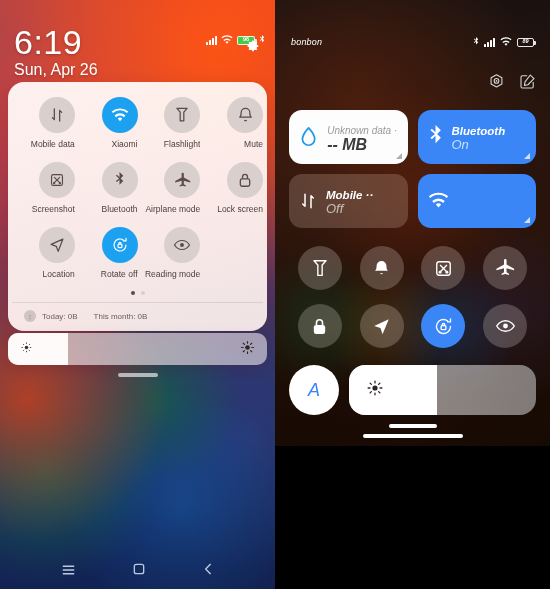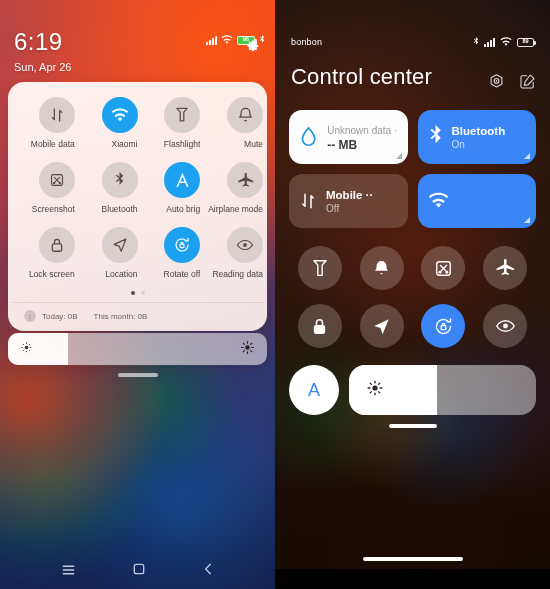--- a/index.html
+++ b/index.html
@@ -27,23 +27,23 @@
   .wall-left::after {
     content:""; position:absolute; inset:0;
     background:linear-gradient(180deg, rgba(255,70,20,.25) 0%, rgba(255,70,20,0) 30%,
        rgba(10,25,70,.25) 72%, rgba(12,26,66,.55) 100%);
   }
 
   
   .l-status { position:absolute; top:28px; left:0; right:0; height:24px;
     display:flex; align-items:center; justify-content:flex-end; padding-right:10px; gap:4px; z-index:6; }
   .l-clockwrap { position:absolute; top:26px; left:14px; z-index:6; color:#fff; }
-  .l-time { font-size:24px; font-weight:300; line-height:32px; letter-spacing:.5px;
+  .l-time { font-size:34px; font-weight:300; line-height:32px; letter-spacing:.5px;
      text-shadow:0 1px 3px rgba(0,0,0,.25); }
-  .l-date { font-size:11px; font-weight:400; margin-top:3px; text-shadow:0 1px 3px rgba(0,0,0,.25); }
+  .l-date { font-size:16px; font-weight:400; margin-top:3px; text-shadow:0 1px 3px rgba(0,0,0,.25); }
   .l-gear { position:absolute; top:38px; right:14px; z-index:7; cursor:pointer; }
 
   .sig { display:flex; align-items:flex-end; gap:1px; height:9px; }
   .sig i { display:block; width:2px; background:#fff; border-radius:.5px; }
   .sig i:nth-child(1){height:3px}.sig i:nth-child(2){height:5px}
   .sig i:nth-child(3){height:7px}.sig i:nth-child(4){height:9px}
   .batt { width:18px; height:9px; border:1px solid rgba(255,255,255,.85); border-radius:2px;
      position:relative; background:#48c94b; display:flex; align-items:center; justify-content:center; }
   .batt::after{content:"";position:absolute;right:-3px;top:2px;width:2px;height:5px;
      background:rgba(255,255,255,.85);border-radius:0 1px 1px 0;}
@@ -81,21 +81,21 @@
   .l-bright .ic-r { position:absolute; right:12px; z-index:2; }
 
   .l-handle { position:absolute; left:50%; transform:translateX(-50%); top:373px;
     width:40px; height:4px; border-radius:2px; background:rgba(255,255,255,.62); z-index:5; }
 
   .l-nav { position:absolute; bottom:0; left:0; right:0; height:36px; display:flex;
     align-items:center; justify-content:center; gap:56px; z-index:6; }
   .l-nav div { cursor:pointer; opacity:.92; }
 
   
-  .phone-right { position:relative; width:275px; height:569px; overflow:hidden; }
+  .phone-right { position:relative; width:275px; height:446px; overflow:hidden;font-style:italic; }
   .wall-right {
     position:absolute; inset:0;
     background:
       radial-gradient(circle at 30% 22%, rgba(150,55,20,.55) 0%, rgba(150,55,20,0) 45%),
       radial-gradient(circle at 52% 44%, rgba(170,50,18,.42) 0%, rgba(170,50,18,0) 38%),
       radial-gradient(circle at 16% 72%, rgba(26,110,60,.42) 0%, rgba(26,110,60,0) 18%),
       radial-gradient(circle at 40% 73%, rgba(170,110,25,.40) 0%, rgba(170,110,25,0) 17%),
       radial-gradient(circle at 62% 74%, rgba(35,95,170,.45) 0%, rgba(35,95,170,0) 20%),
       radial-gradient(circle at 88% 70%, rgba(80,60,130,.30) 0%, rgba(80,60,130,0) 22%),
       radial-gradient(circle at 50% 96%, rgba(40,18,8,.85) 0%, rgba(40,18,8,0) 45%),
@@ -121,23 +121,23 @@
   .r-tiles { position:absolute; top:110px; left:14px; right:14px; display:grid;
     grid-template-columns:1fr 1fr; gap:10px; z-index:5; }
   .big { height:54px; border-radius:13px; position:relative; padding:0 10px;
     display:flex; align-items:center; gap:9px; cursor:pointer; overflow:hidden; }
   .big.white { background:#fdfdfd; }
   .big.blue { background:#3a86f7; }
   .big.dim { background:rgba(210,180,165,.26); backdrop-filter:blur(6px); }
   .big .txt { display:flex; flex-direction:column; min-width:0; }
   .big .t1 { font-size:11.5px; font-weight:700; white-space:nowrap; overflow:hidden;
     text-overflow:clip; line-height:14px; }
-  .big .t2 { font-size:10px; line-height:12px; margin-top:1px; }
+  .big .t2 { font-size:13px; line-height:12px; margin-top:1px; }
   .big.white .t1 { color:#9a9a9a; font-weight:400; font-size:10px; }
-  .big.white .t2 { color:#3b3b3b; font-weight:700; font-size:12px; }
+  .big.white .t2 { color:#3b3b3b; font-weight:700; font-size:16px; }
   .big.blue .t1 { color:#fff; }
   .big.blue .t2 { color:rgba(255,255,255,.72); }
   .big.dim .t1 { color:#fff; }
   .big.dim .t2 { color:rgba(255,255,255,.66); }
   .corner { position:absolute; right:6px; bottom:5px; width:0; height:0;
     border-left:6px solid transparent; }
   .corner.dk { border-bottom:6px solid rgba(110,110,110,.55); }
   .corner.lt { border-bottom:6px solid rgba(255,255,255,.75); }
 
   .r-circles { position:absolute; top:246px; left:14px; right:14px; z-index:5;
@@ -252,28 +252,20 @@
 
         <div class="qs-tile">
           <div class="qs-circ">
             <svg width="11" height="17" viewBox="0 0 10 18" fill="#5a4a48">
               <path d="M5 0 9 4 6.2 6.8 9 9.6 5 13.6V8.1L2.3 10.7 1.2 9.6 4.6 6.8 1.2 4 2.3 2.9 5 5.5zM6.2 3.3 6.2 1.6 7.1 2.4zM6.2 10.3 7.1 11.2 6.2 12z"></path>
             </svg>
           </div>
           <div class="qs-lab">Bluetooth</div>
         </div>
 
-        <div class="qs-tile">
-          <div class="qs-circ on">
-            <svg width="15" height="17" viewBox="0 0 18 20" fill="none" stroke="#fff" stroke-width="1.8" stroke-linecap="round">
-              <path d="M3 17 9 3l6 14M5.6 12h6.8"></path>
-            </svg>
-          </div>
-          <div class="qs-lab">Auto brig</div>
-        </div>
 
         <div class="qs-tile">
           <div class="qs-circ">
             <svg width="17" height="17" viewBox="0 0 22 22" fill="#5a4a48">
               <path d="M21 13.5v-1.8l-8.3-4.6V2.4a1.4 1.4 0 0 0-2.8 0v4.7L1.6 11.7v1.8l8.3-2.3v4.5l-2.6 1.7v1.3l4-1 4 1v-1.3l-2.6-1.7v-4.5z"></path>
             </svg>
           </div>
           <div class="qs-lab">Airplane mode</div>
         </div>
 
@@ -307,21 +299,21 @@
           <div class="qs-lab">Rotate off</div>
         </div>
 
         <div class="qs-tile">
           <div class="qs-circ">
             <svg width="18" height="14" viewBox="0 0 24 18" fill="none" stroke="#5a4a48" stroke-width="1.6">
               <path d="M2 9s3.6-6 10-6 10 6 10 6-3.6 6-10 6S2 9 2 9z"></path>
               <circle cx="12" cy="9" r="2.6" fill="#5a4a48" stroke="none"></circle>
             </svg>
           </div>
-          <div class="qs-lab">Reading data</div>
+          <div class="qs-lab">Reading mode</div>
         </div>
 
       </div>
 
       <div class="qs-dots">
         <i class="act"></i>
         <i></i>
       </div>
 
       <div class="qs-foot">
@@ -385,21 +377,20 @@
           </div>
         <svg width="12" height="10" viewBox="0 0 24 20" fill="#fff">
           <path d="M12 17.5 15 14a4.3 4.3 0 0 0-6 0zM12 10a7.6 7.6 0 0 1 5.4 2.2l1.8-2.1A10.4 10.4 0 0 0 12 7a10.4 10.4 0 0 0-7.2 3.1l1.8 2.1A7.6 7.6 0 0 1 12 10zM12 3a13.8 13.8 0 0 1 9.4 3.6L23 4.6A16.4 16.4 0 0 0 12 .6 16.4 16.4 0 0 0 1 4.6l1.6 2A13.8 13.8 0 0 1 12 3z"></path>
         </svg>
         <div class="battr">
           <span>89</span>
         </div>
       </div>
     </div>
 
-    <div class="r-title">Control center</div>
 
     <div class="r-acts">
       <div>
         <svg width="17" height="17" viewBox="0 0 22 22" fill="none" stroke="#d6d6d6" stroke-width="1.4">
           <path d="M11 2.2 18 6.2v8L11 18.2 4 14.2v-8z" stroke-linejoin="round"></path>
           <circle cx="11" cy="10.2" r="3"></circle>
           <circle cx="11" cy="10.2" r="1.1" fill="#d6d6d6" stroke="none"></circle>
         </svg>
       </div>
       <div>

